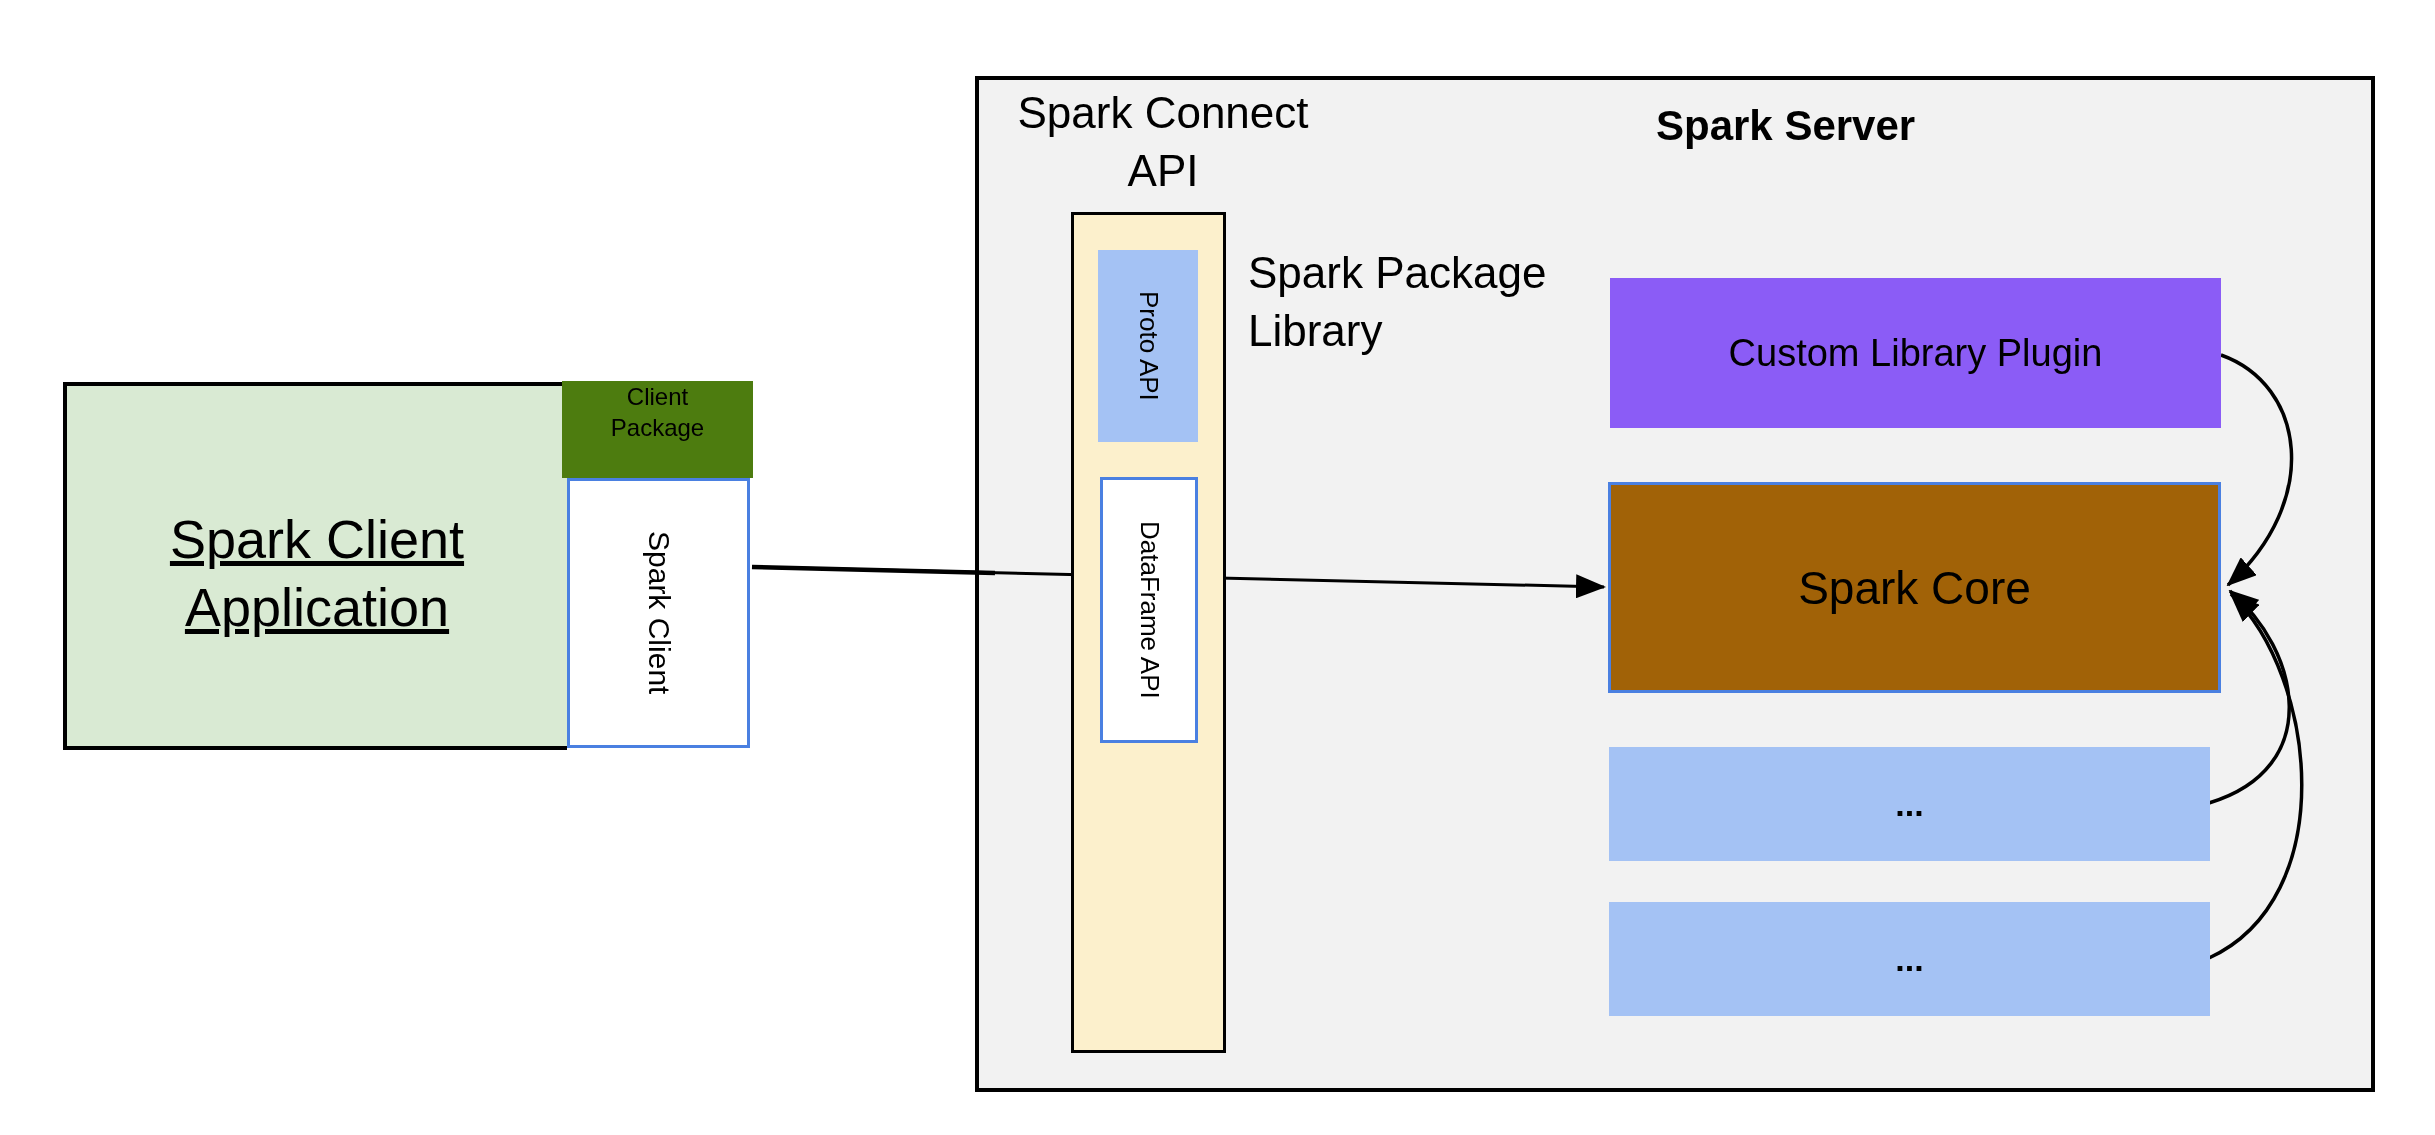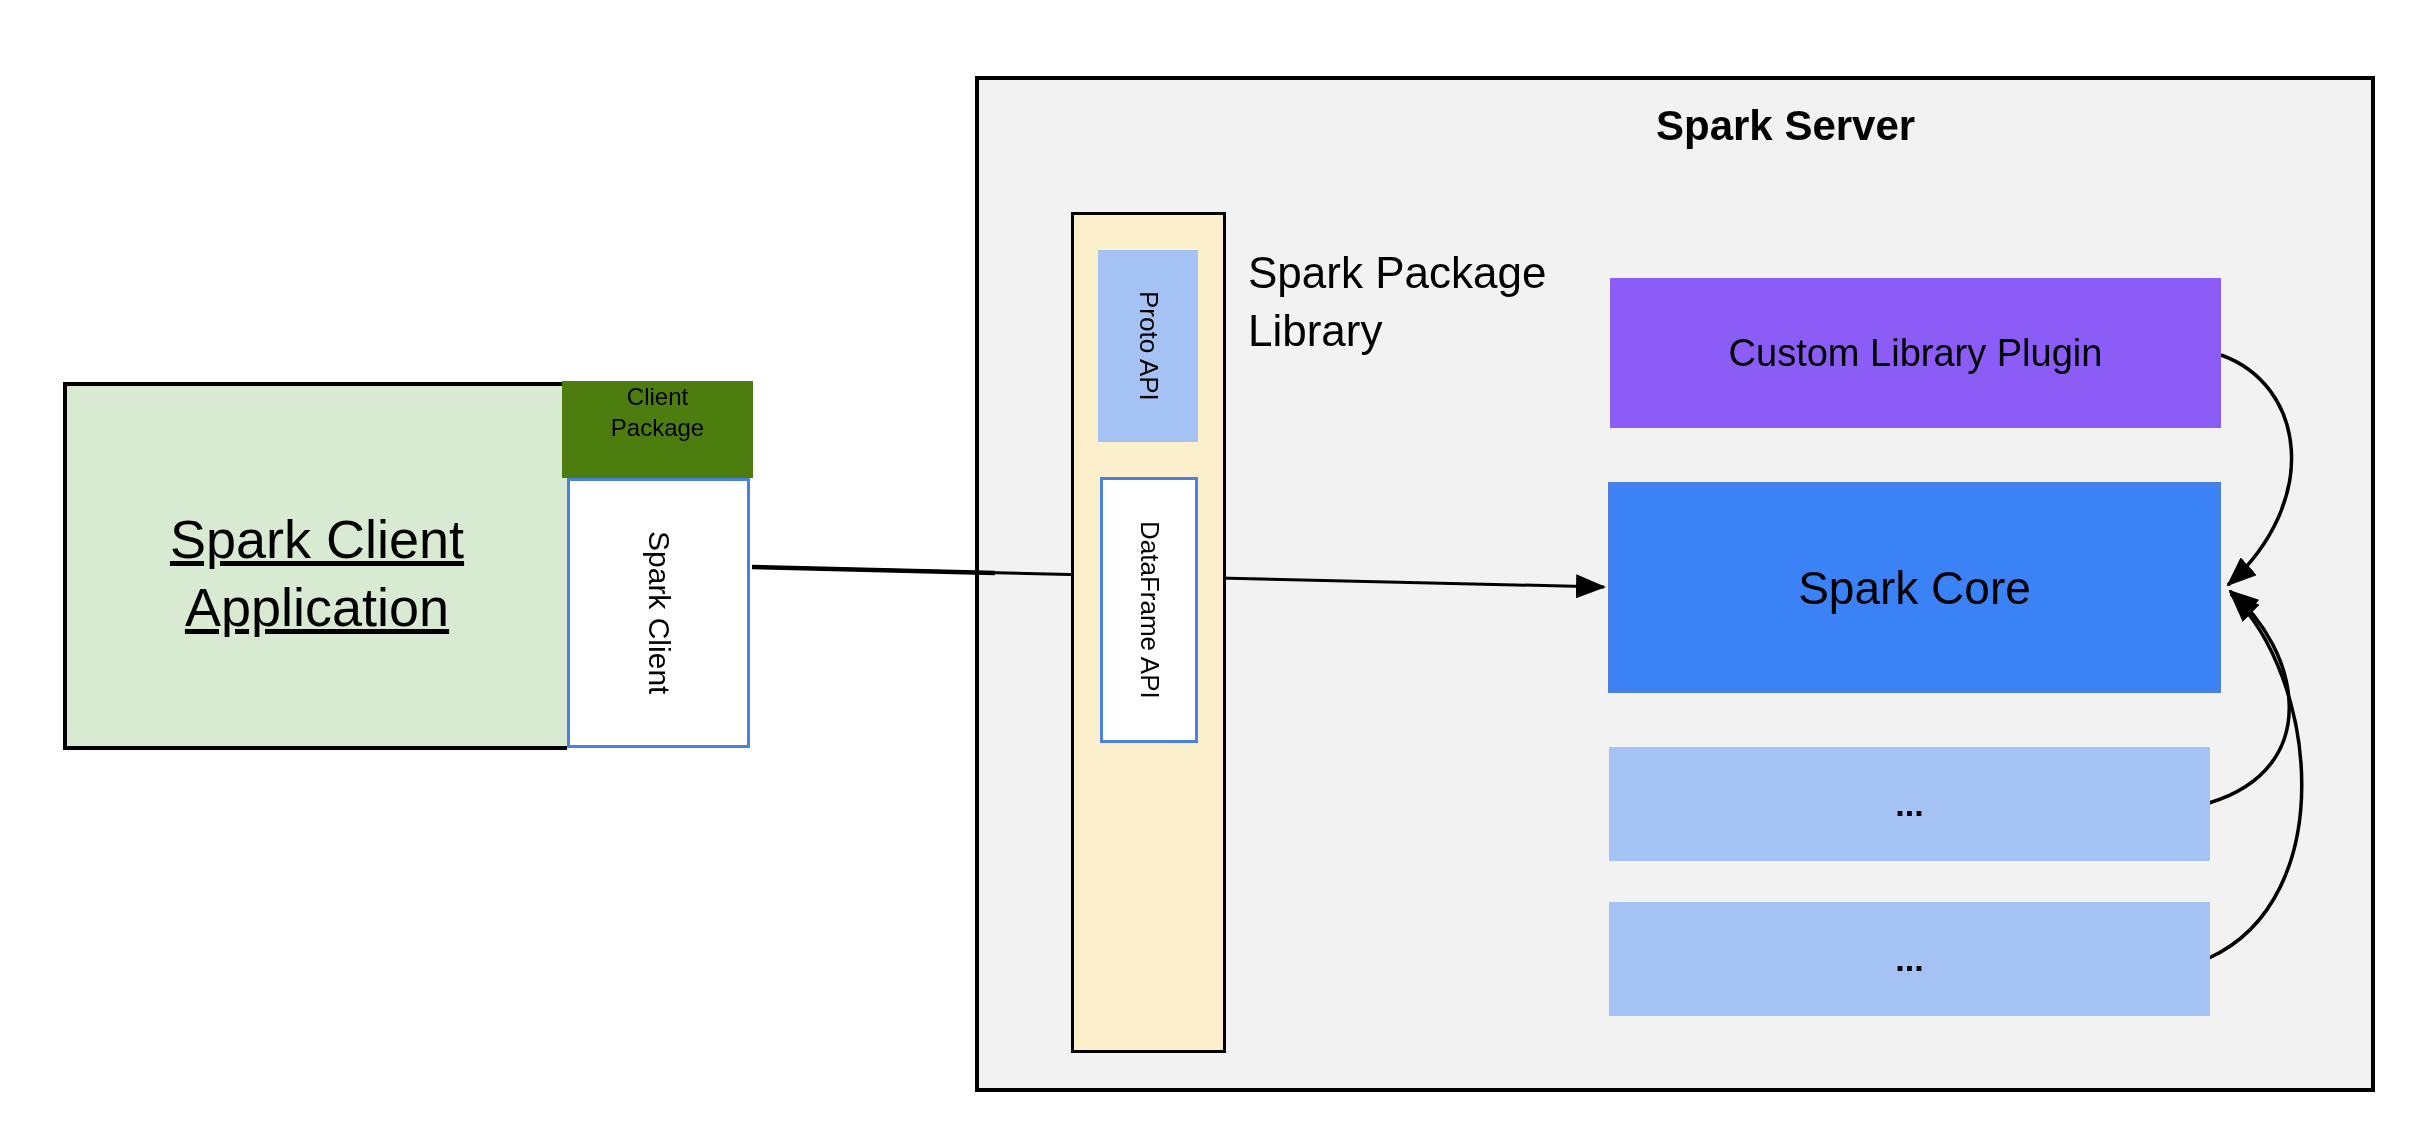--- a/index.html
+++ b/index.html
@@ -98,21 +98,21 @@
   }
   .plugin-box{
     left:1610px;top:278px;width:611px;height:150px;
     background:#8b5cf6;
     display:flex;align-items:center;justify-content:center;
     font-size:38px;
     z-index:3;
   }
   .core-box{
     left:1608px;top:482px;width:613px;height:211px;
-    background:#3b82f6;border:3px solid #4a80e1;
+    background:#a16207;border:3px solid #4a80e1;
     display:flex;align-items:center;justify-content:center;
     font-size:46px;
     z-index:3;
   }
   .dots-box-1{
     left:1609px;top:747px;width:601px;height:114px;
     background:#a4c2f4;
     display:flex;align-items:center;justify-content:center;
     font-size:34px;font-weight:bold;
     z-index:3;
@@ -152,20 +152,21 @@
   <div class="abs green-box">
     <div class="lbl">Spark Client Application</div>
   </div>
   <div class="abs client-package">
     <div class="lbl">Client Package</div>
   </div>
   <div class="abs spark-client-box">
     <div class="vtext">Spark Client</div>
   </div>
 
+  <div class="abs connect-label">Spark Connect API</div>
   <div class="abs yellow-box"></div>
   <div class="abs proto-box">
     <div class="vtext">Proto API</div>
   </div>
   <div class="abs dataframe-box">
     <div class="vtext">DataFrame API</div>
   </div>
   <div class="abs server-library-label">Spark Package Library</div>
 
   <div class="abs server-title">Spark Server</div>

